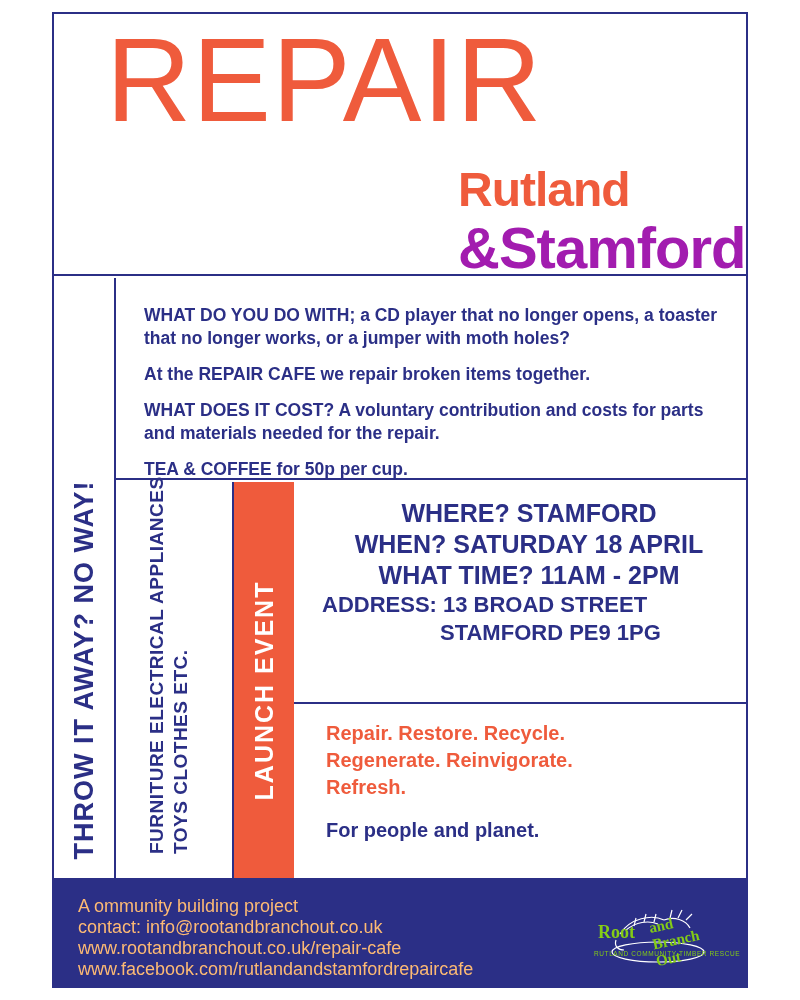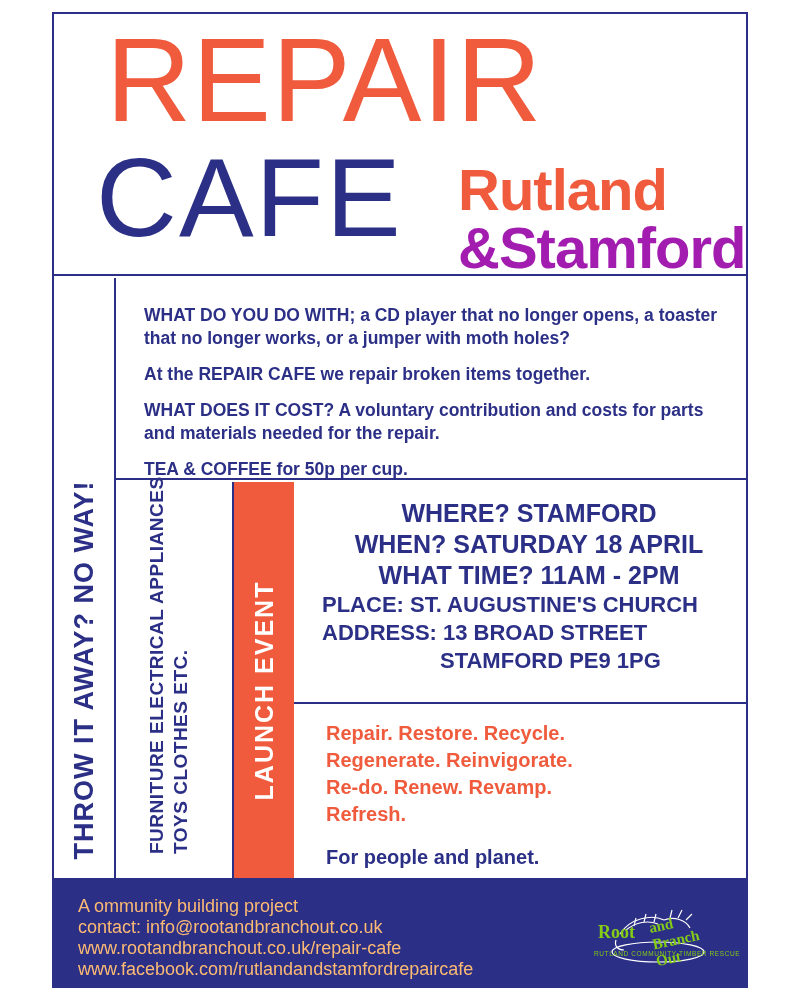--- a/index.html
+++ b/index.html
@@ -50,21 +50,21 @@
     font-size:112px;
     line-height:108px;
     letter-spacing:2px;
     font-weight:400;
     color:#2b2f86;
     font-family:"Liberation Sans", sans-serif;
   }
   .rutland{
     position:absolute;
     left:404px;top:148px;
-    font-size:58px;
+    font-size:48px;
     line-height:56px;
     font-weight:bold;
     color:#ef5b3c;
     letter-spacing:-1px;
   }
   .stamford{
     position:absolute;
     left:404px;top:206px;
     font-size:58px;
     line-height:56px;
@@ -243,21 +243,20 @@
 </style>
 </head>
 <body>
 
 <div class="poster">
 
   <div class="frame"></div>
 
   <div class="header">
     <div class="repair-word">REPAIR</div>
-    <div class="cafe-word">CAFE</div>
     <div class="rutland">Rutland</div>
     <div class="stamford">&amp;Stamford</div>
   </div>
 
   <div class="vert-throw">
     <span>THROW IT AWAY? NO WAY!</span>
   </div>
 
   <div class="vert-furniture">
     <div class="vf-line l1">FURNITURE ELECTRICAL APPLIANCES</div>
@@ -272,29 +271,27 @@
   </div>
 
   <div class="launch">
     <span>LAUNCH EVENT</span>
   </div>
 
   <div class="details">
     <div class="big">WHERE? STAMFORD</div>
     <div class="big">WHEN? SATURDAY 18 APRIL</div>
     <div class="big">WHAT TIME? 11AM - 2PM</div>
-    <div class="med">PLACE: ST. AUGUSTINE'S CHURCH</div>
     <div class="med">ADDRESS: 13 BROAD STREET</div>
     <div class="med indent">STAMFORD PE9 1PG</div>
   </div>
 
   <div class="slogans">
     <div class="orange">Repair. Restore. Recycle.</div>
     <div class="orange">Regenerate. Reinvigorate.</div>
-    <div class="orange">Re-do. Renew. Revamp.</div>
     <div class="orange">Refresh.</div>
     <div class="people">For people and planet.</div>
   </div>
 
   <div class="footer">
     <div class="line">A ommunity building project</div>
     <div class="line">contact: info@rootandbranchout.co.uk</div>
     <div class="line">www.rootandbranchout.co.uk/repair-cafe</div>
     <div class="line">www.facebook.com/rutlandandstamfordrepaircafe</div>
 

